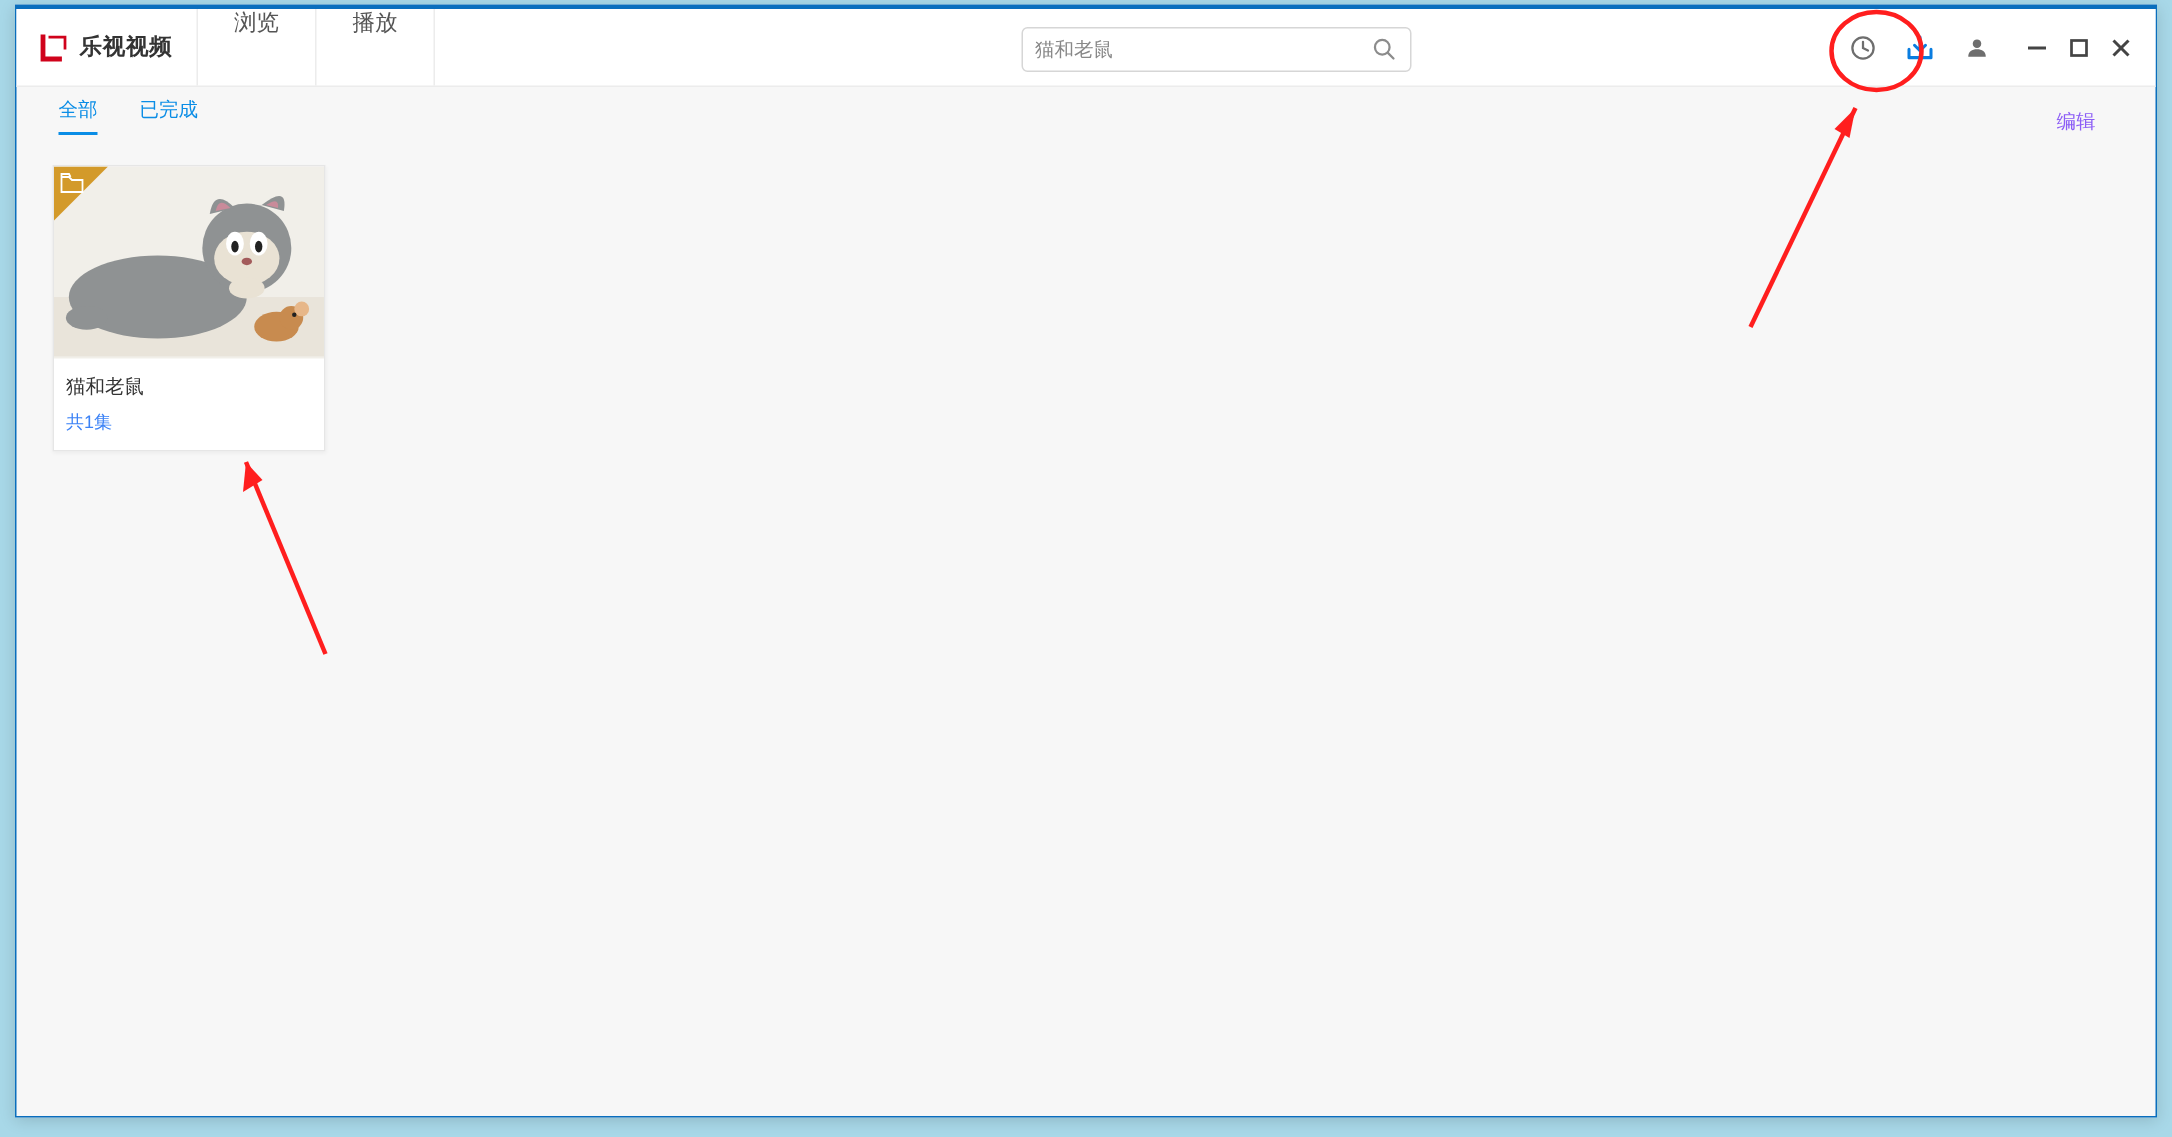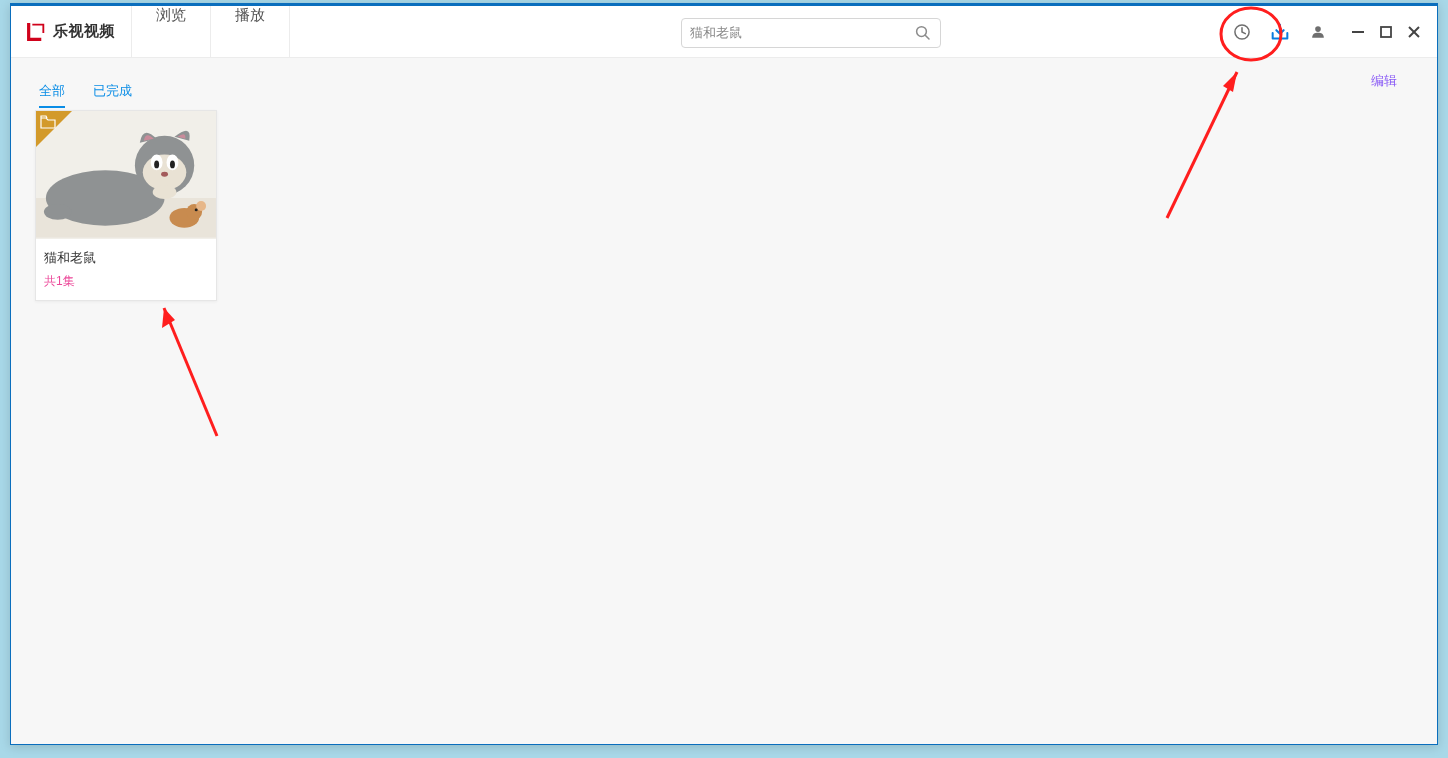--- a/index.html
+++ b/index.html
@@ -43,21 +43,21 @@
     width: 38px; height: 52px; display: flex; align-items: center; justify-content: center;
     cursor: pointer; color: #6e6e6e;
   }
   .icon-slot.dl { color: #0a6ebd; }
   .win-ctrls {
     display: flex; align-items: center; gap: 10px; margin-left: 12px; margin-right: 6px;
   }
   .win-btn { width: 18px; height: 18px; display: flex; align-items: center; justify-content: center; cursor: pointer; color: #444; }
   
   .subbar {
-    height: 48px; display: flex; align-items: flex-end; padding: 0 28px; position: relative;
+    height: 48px; display: flex; align-items: flex-start; padding: 0 28px; position: relative;
   }
   .tab {
     font-size: 13px; color: #0a8de6; margin-right: 28px; padding: 6px 0; cursor: pointer;
     position: relative;
   }
   .tab.active::after {
     content: ""; position: absolute; left: 0; right: 0; bottom: -2px; height: 2px; background: #0a8de6;
   }
   .edit-link {
     position: absolute; right: 40px; top: 14px; font-size: 13px; color: #8b5cf6; cursor: pointer;
@@ -73,21 +73,21 @@
   .corner {
     position: absolute; left: 0; top: 0; width: 36px; height: 36px;
   }
   .corner::before {
     content: ""; position: absolute; left: 0; top: 0; border-style: solid;
     border-width: 36px 36px 0 0; border-color: #d39a2a transparent transparent transparent;
   }
   .corner svg { position: absolute; left: 4px; top: 4px; }
   .card .meta { padding: 10px 8px 10px 8px; }
   .card .title { font-size: 13px; color: #333; margin-bottom: 6px; }
-  .card .sub { font-size: 12px; color: #ec4899; }
+  .card .sub { font-size: 12px; color: #3b82f6; }
   
   .annot { position: absolute; inset: 0; pointer-events: none; }
 </style>
 </head>
 <body>
 
 <div class="window">
 
   <div class="header">
     <div class="logo-cell">

